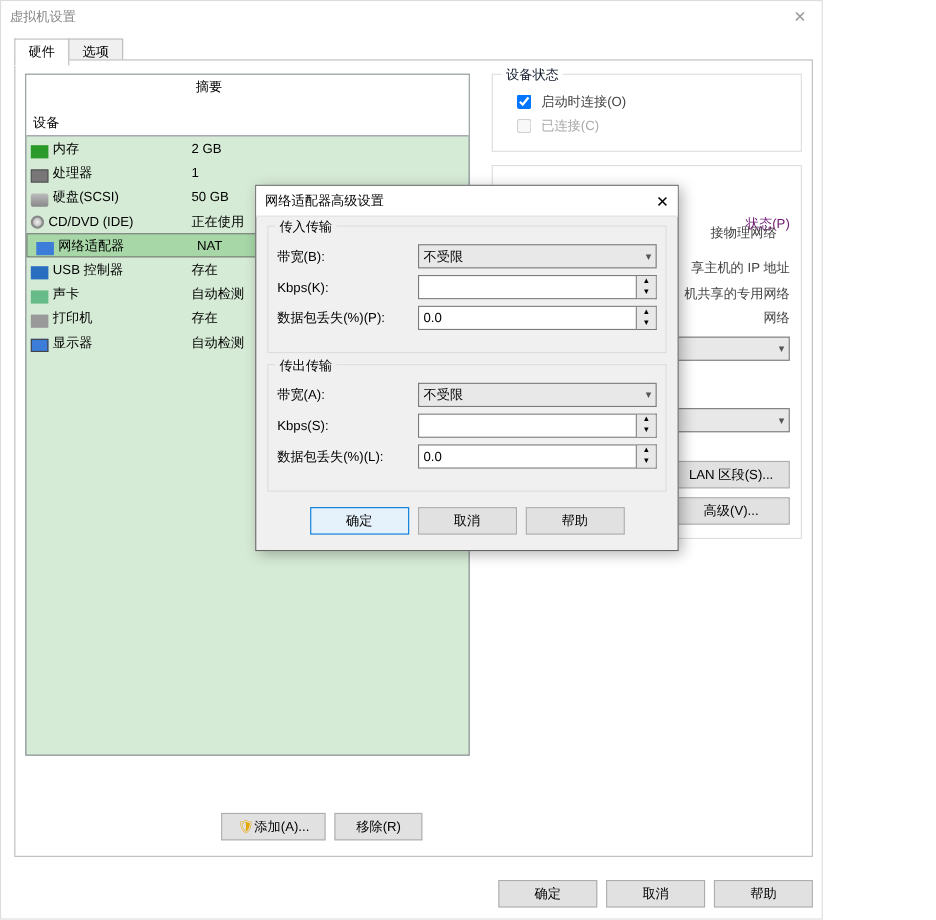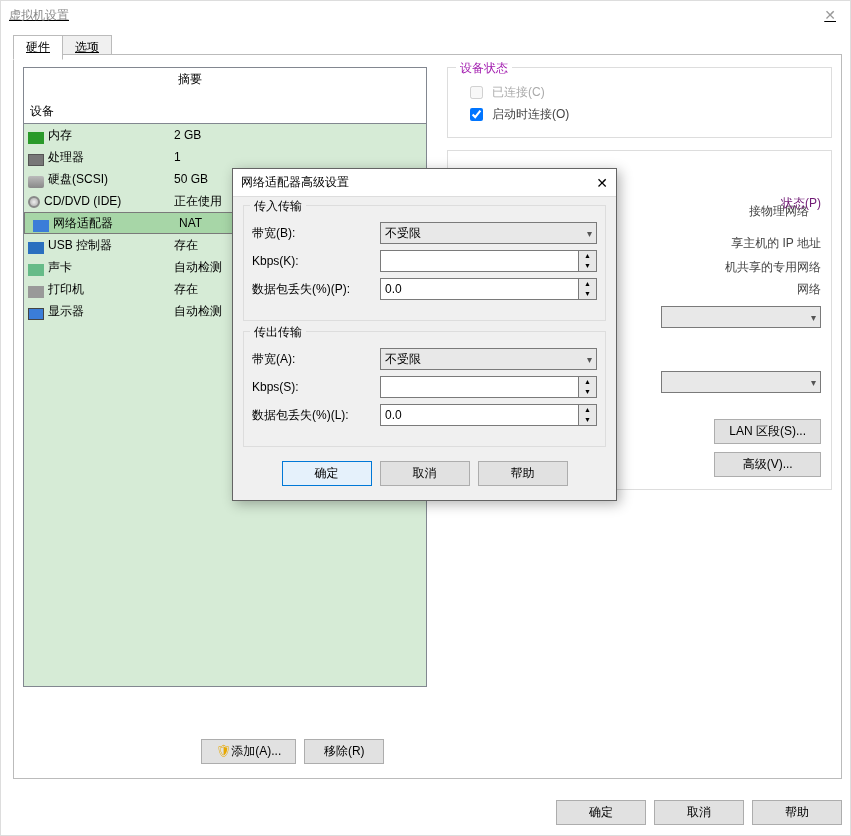--- a/index.html
+++ b/index.html
@@ -1,17 +1,17 @@
 <!DOCTYPE html>
 <html><head>
 <meta charset="utf-8">
 <style>
   *{box-sizing:border-box;font-family:"Microsoft YaHei","Segoe UI",sans-serif;font-size:12px;}
   body{margin:0;background:#fff;width:851px;height:836px;overflow:hidden;color:#000;}
-  .window{position:absolute;left:0;top:0;width:851px;height:836px;background:#fff;border:1px solid #ddd;text-decoration:underline;}
+  .window{position:absolute;left:0;top:0;width:748px;height:836px;background:#fff;border:1px solid #ddd;}
   .titlebar{height:28px;display:flex;align-items:center;justify-content:space-between;padding:0 8px;}
   .titlebar .title{color:#888;}
   .close-x{color:#999;font-size:14px;padding:2px 6px;}
   .tabs{display:flex;margin:6px 0 0 12px;}
   .tab{padding:3px 12px;border:1px solid #bbb;background:#f0f0f0;margin-right:-1px;position:relative;z-index:0;}
   .tab.active{background:#fff;border-bottom:1px solid #fff;z-index:2;}
   .tab-panel-border{position:absolute;top:53px;left:12px;right:8px;bottom:56px;border:1px solid #bbb;background:#fff;}
   .content{position:absolute;left:12px;top:54px;right:8px;bottom:56px;padding:10px;}
   .hw-list{position:absolute;left:10px;top:12px;width:404px;height:620px;border:1px solid #828790;background:#d6ebd6;}
   .hw-head{display:flex;background:#fff;border-bottom:1px solid #828790;}
@@ -31,21 +31,21 @@
   .ico-usb{background:#2a6fbf;}
   .ico-snd{background:#6b8;}
   .ico-prn{background:#999;}
   .ico-disp{background:#3b7dd8;border:1px solid #444;}
   .hw-btns{position:absolute;left:200px;top:738px;display:flex;gap:8px;}
   .btn{background:#e1e1e1;border:1px solid #adadad;padding:3px 14px;min-width:80px;text-align:center;}
   .btn.primary{border:1px solid #0078d7;background:#e5f1fb;}
   .shield{color:#e7a800;}
   .right-panel{position:absolute;left:434px;top:12px;right:10px;}
   .groupbox{border:1px solid #ddd;position:relative;padding:12px 10px 10px 10px;margin-bottom:12px;}
-  .groupbox .legend{position:absolute;top:-8px;left:8px;background:#fff;padding:0 4px;color:#a21caf;}
+  .groupbox .legend{position:absolute;top:-8px;left:8px;background:#fff;padding:0 4px;color:#0f172a;}
   .chk{display:flex;align-items:center;gap:6px;margin:3px 0 3px 8px;color:#444;}
   .chk input{width:13px;height:13px;}
   .chk.disabled{color:#aaa;}
   .lan-btns{display:flex;gap:8px;justify-content:flex-end;margin-top:60px;}
   .bottom-bar{position:absolute;right:8px;bottom:10px;display:flex;gap:8px;}
 
   
   .modal{position:absolute;left:232px;top:168px;width:385px;background:#f0f0f0;border:1px solid #646464;box-shadow:3px 3px 12px rgba(0,0,0,0.3);}
   .modal-title{height:28px;background:#fff;display:flex;align-items:center;justify-content:space-between;padding:0 8px;border-bottom:1px solid #ddd;}
   .modal-body{padding:8px 10px 12px 10px;}
@@ -148,27 +148,27 @@
             <span class="ico ico-disp"></span>
             <span>显示器</span>
           </div>
           <div class="c2">自动检测</div>
         </div>
     </div>
 
     <div class="right-panel">
       <div class="groupbox">
         <div class="legend">设备状态</div>
+        <label class="chk">
+          <input type="checkbox" checked="" style="">
+          <span>启动时连接(O)</span>
+        </label>
         <label class="chk disabled">
           <input type="checkbox" disabled="" style="">
           <span>已连接(C)</span>
-        </label>
-        <label class="chk">
-          <input type="checkbox" checked="" style="">
-          <span>启动时连接(O)</span>
         </label>
       </div>
 
       <div class="groupbox" style="height:340px;">
 
         <div style="position:absolute;right:22px;top:18px;margin-top:34px;" class="partial-text">接物理网络</div>
         <div style="position:absolute;right:10px;top:44px;color:#701a75;">状态(P)</div>
         <div style="position:absolute;right:10px;top:84px;" class="partial-text">享主机的 IP 地址</div>
         <div style="position:absolute;right:10px;top:108px;" class="partial-text">机共享的专用网络</div>
         <div style="position:absolute;right:10px;top:130px;" class="partial-text">网络</div>

